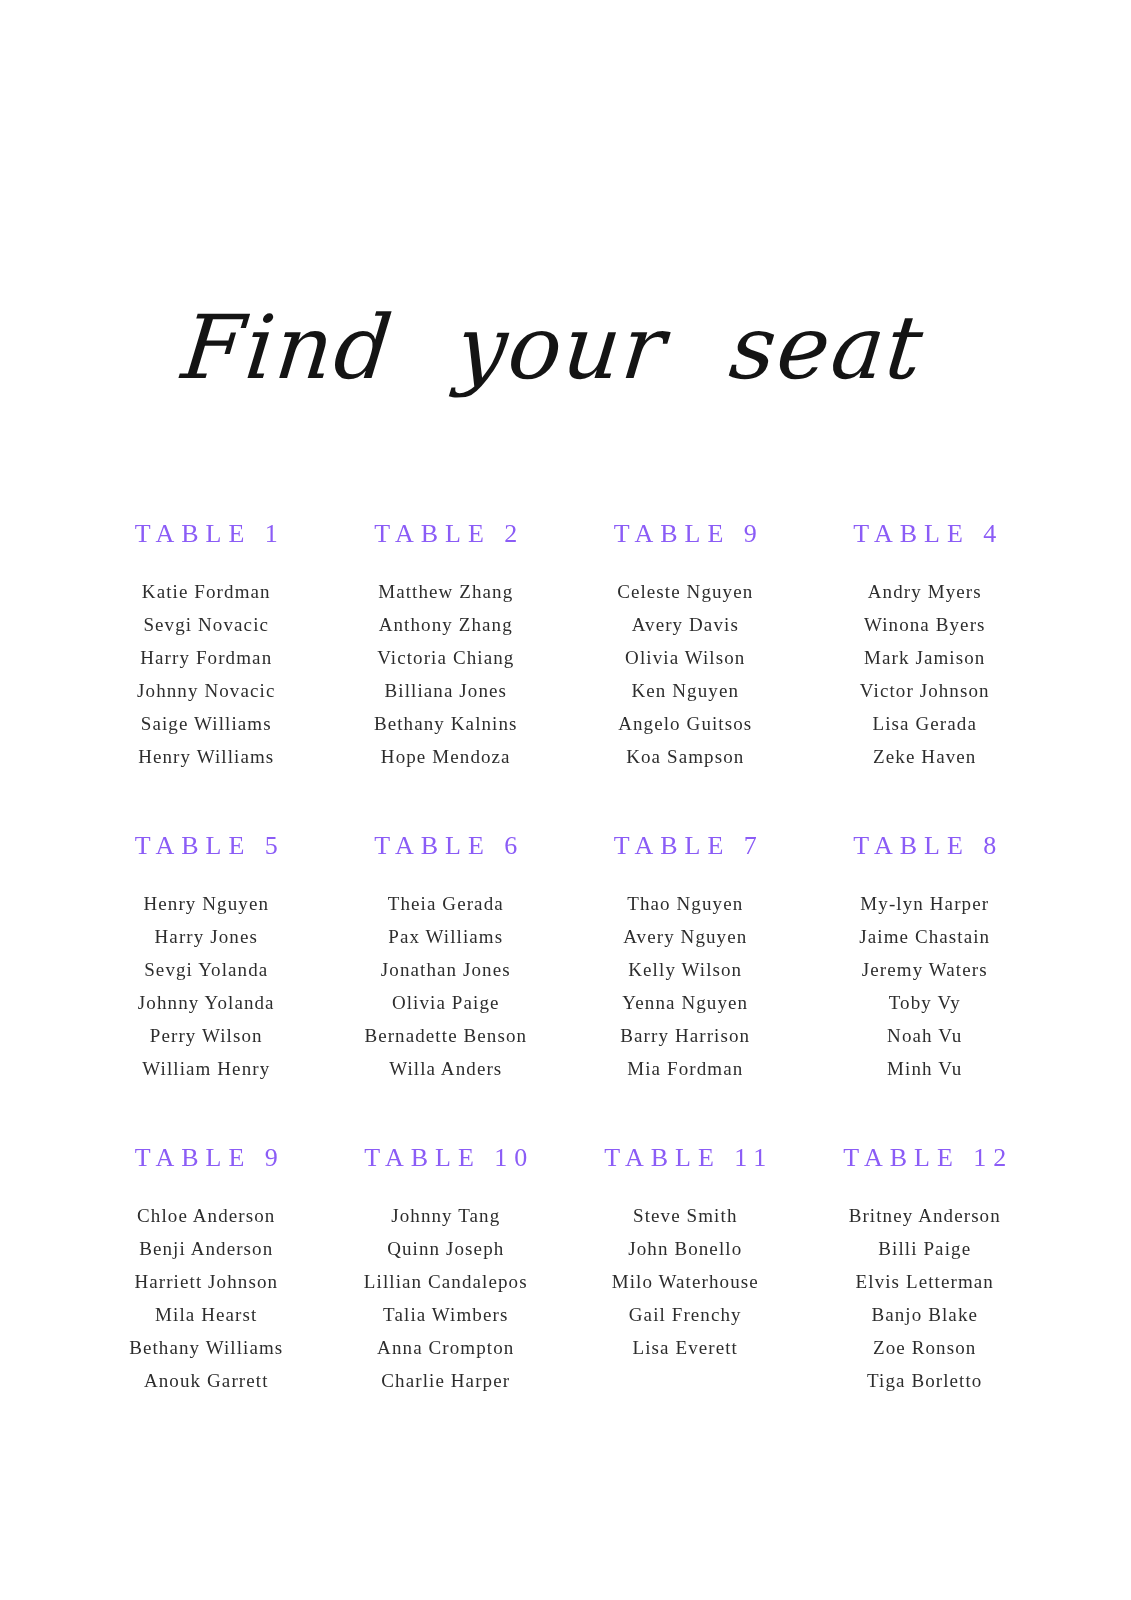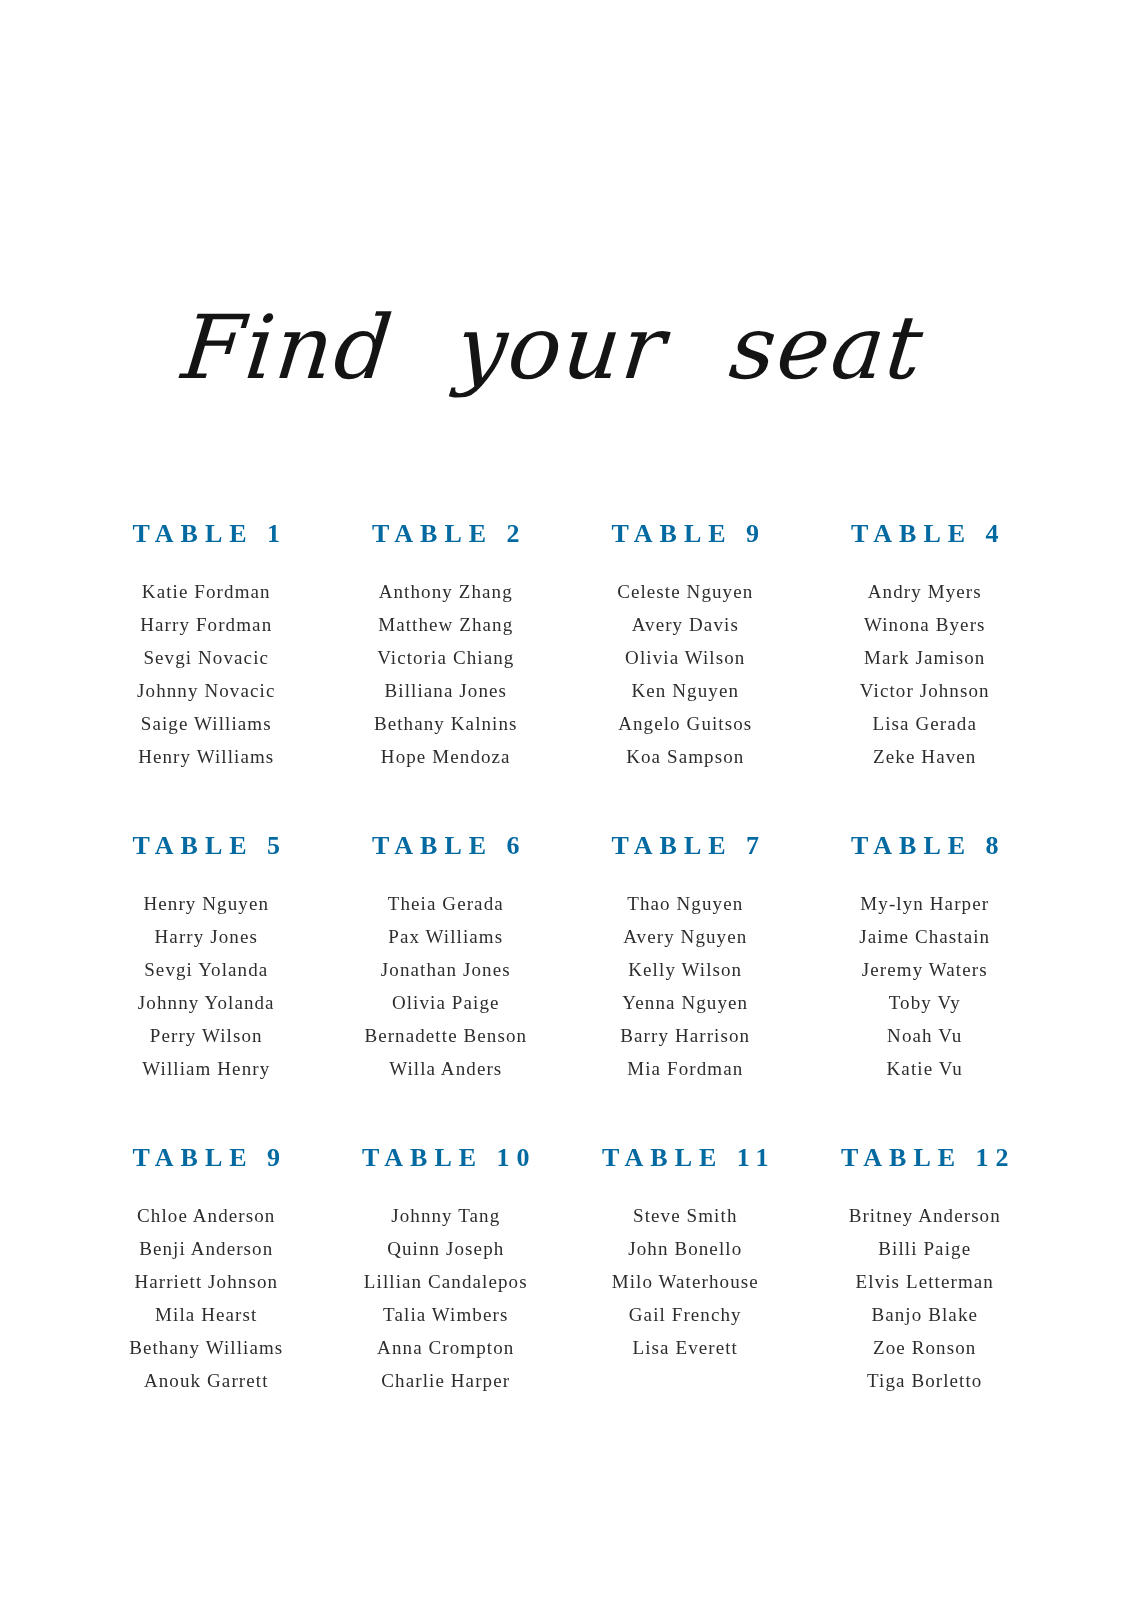--- a/index.html
+++ b/index.html
@@ -36,26 +36,26 @@
     grid-template-columns: repeat(4, 1fr);
     row-gap: 56px;
     column-gap: 6px;
   }
   .card {
     text-align: center;
   }
   .tlabel {
     margin: 0 0 24px 0;
     font-family: "Liberation Serif", serif;
-    font-weight: 700;
+    font-weight: 400;
     font-size: 26px;
     line-height: 34px;
     letter-spacing: 7px;
     text-indent: 7px; 
-    color: #0369a1;
+    color: #8b5cf6;
     white-space: nowrap;
   }
   .guest {
     font-size: 19px;
     line-height: 33px;
     letter-spacing: 1.1px;
     color: #2d2d2d;
     white-space: nowrap;
   }
 </style>
@@ -65,33 +65,33 @@
 <div class="page">
 
   <h1 class="title">Find your seat</h1>
 
   <div class="grid">
 
     <section class="card">
       <h2 class="tlabel">TABLE 1</h2>
       <div>
         <div class="guest">Katie Fordman</div>
+        <div class="guest">Sevgi Novacic</div>
         <div class="guest">Harry Fordman</div>
-        <div class="guest">Sevgi Novacic</div>
         <div class="guest">Johnny Novacic</div>
         <div class="guest">Saige Williams</div>
         <div class="guest">Henry Williams</div>
       </div>
     </section>
 
     <section class="card">
       <h2 class="tlabel">TABLE 2</h2>
       <div>
+        <div class="guest">Matthew Zhang</div>
         <div class="guest">Anthony Zhang</div>
-        <div class="guest">Matthew Zhang</div>
         <div class="guest">Victoria Chiang</div>
         <div class="guest">Billiana Jones</div>
         <div class="guest">Bethany Kalnins</div>
         <div class="guest">Hope Mendoza</div>
       </div>
     </section>
 
     <section class="card">
       <h2 class="tlabel">TABLE 9</h2>
       <div>
@@ -153,21 +153,21 @@
     </section>
 
     <section class="card">
       <h2 class="tlabel">TABLE 8</h2>
       <div>
         <div class="guest">My-lyn Harper</div>
         <div class="guest">Jaime Chastain</div>
         <div class="guest">Jeremy Waters</div>
         <div class="guest">Toby Vy</div>
         <div class="guest">Noah Vu</div>
-        <div class="guest">Katie Vu</div>
+        <div class="guest">Minh Vu</div>
       </div>
     </section>
 
     <section class="card">
       <h2 class="tlabel">TABLE 9</h2>
       <div>
         <div class="guest">Chloe Anderson</div>
         <div class="guest">Benji Anderson</div>
         <div class="guest">Harriett Johnson</div>
         <div class="guest">Mila Hearst</div>

